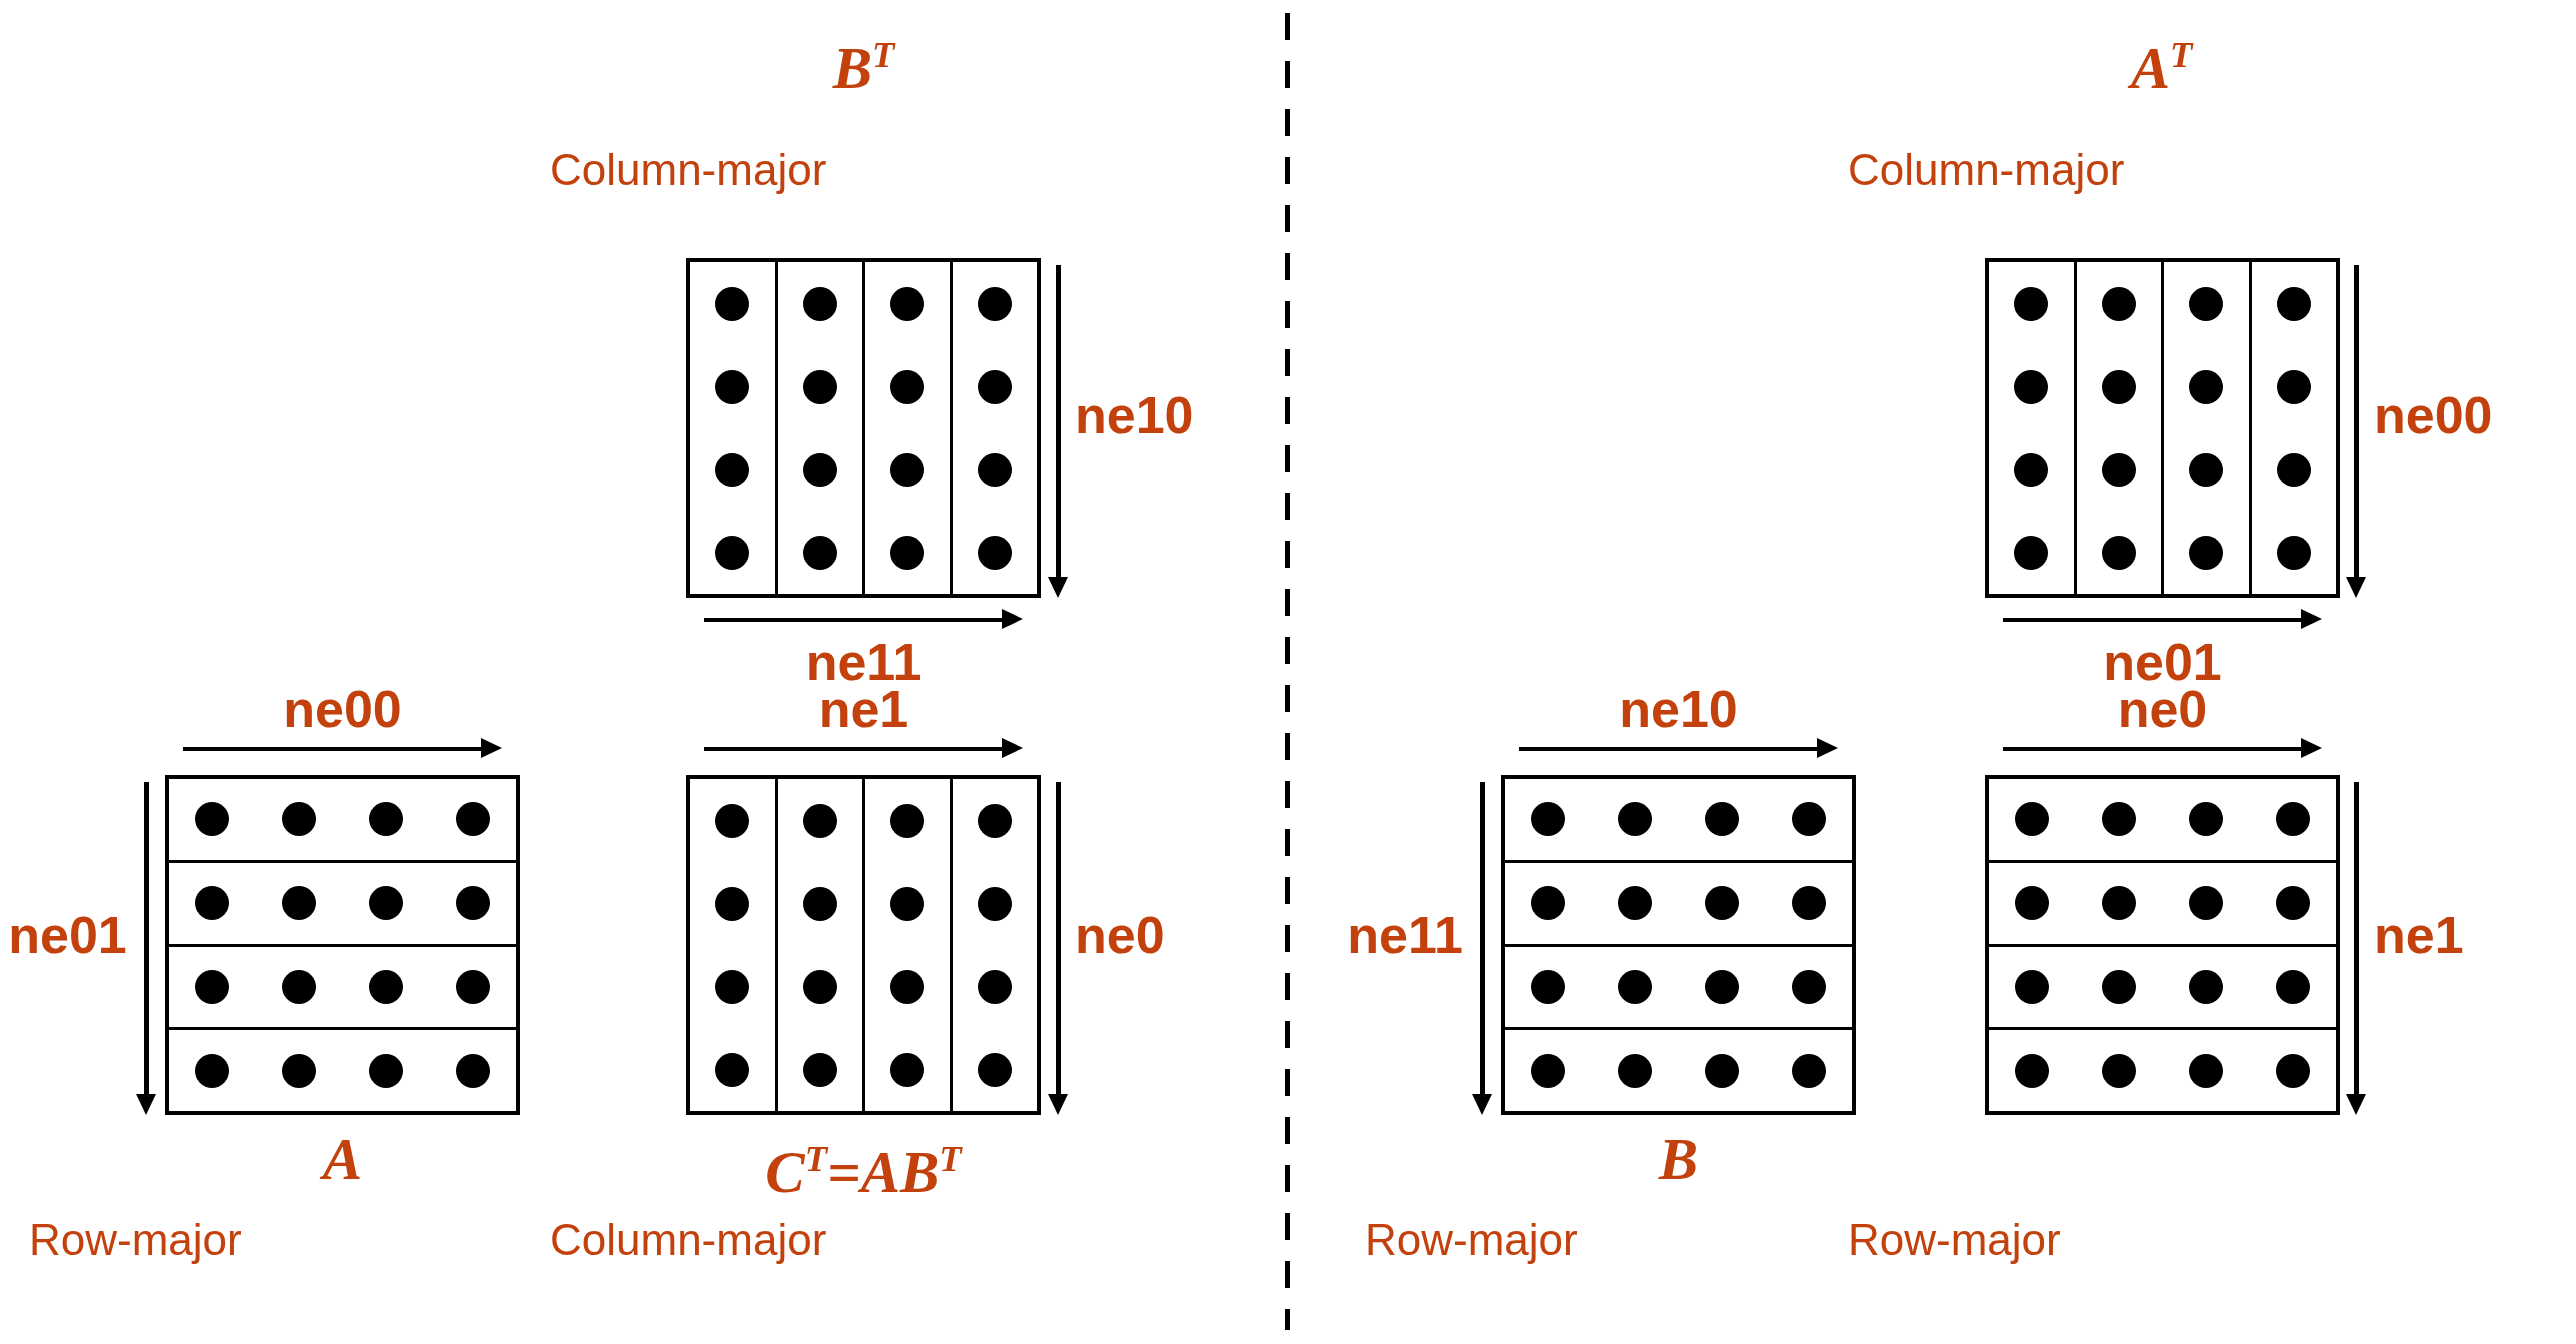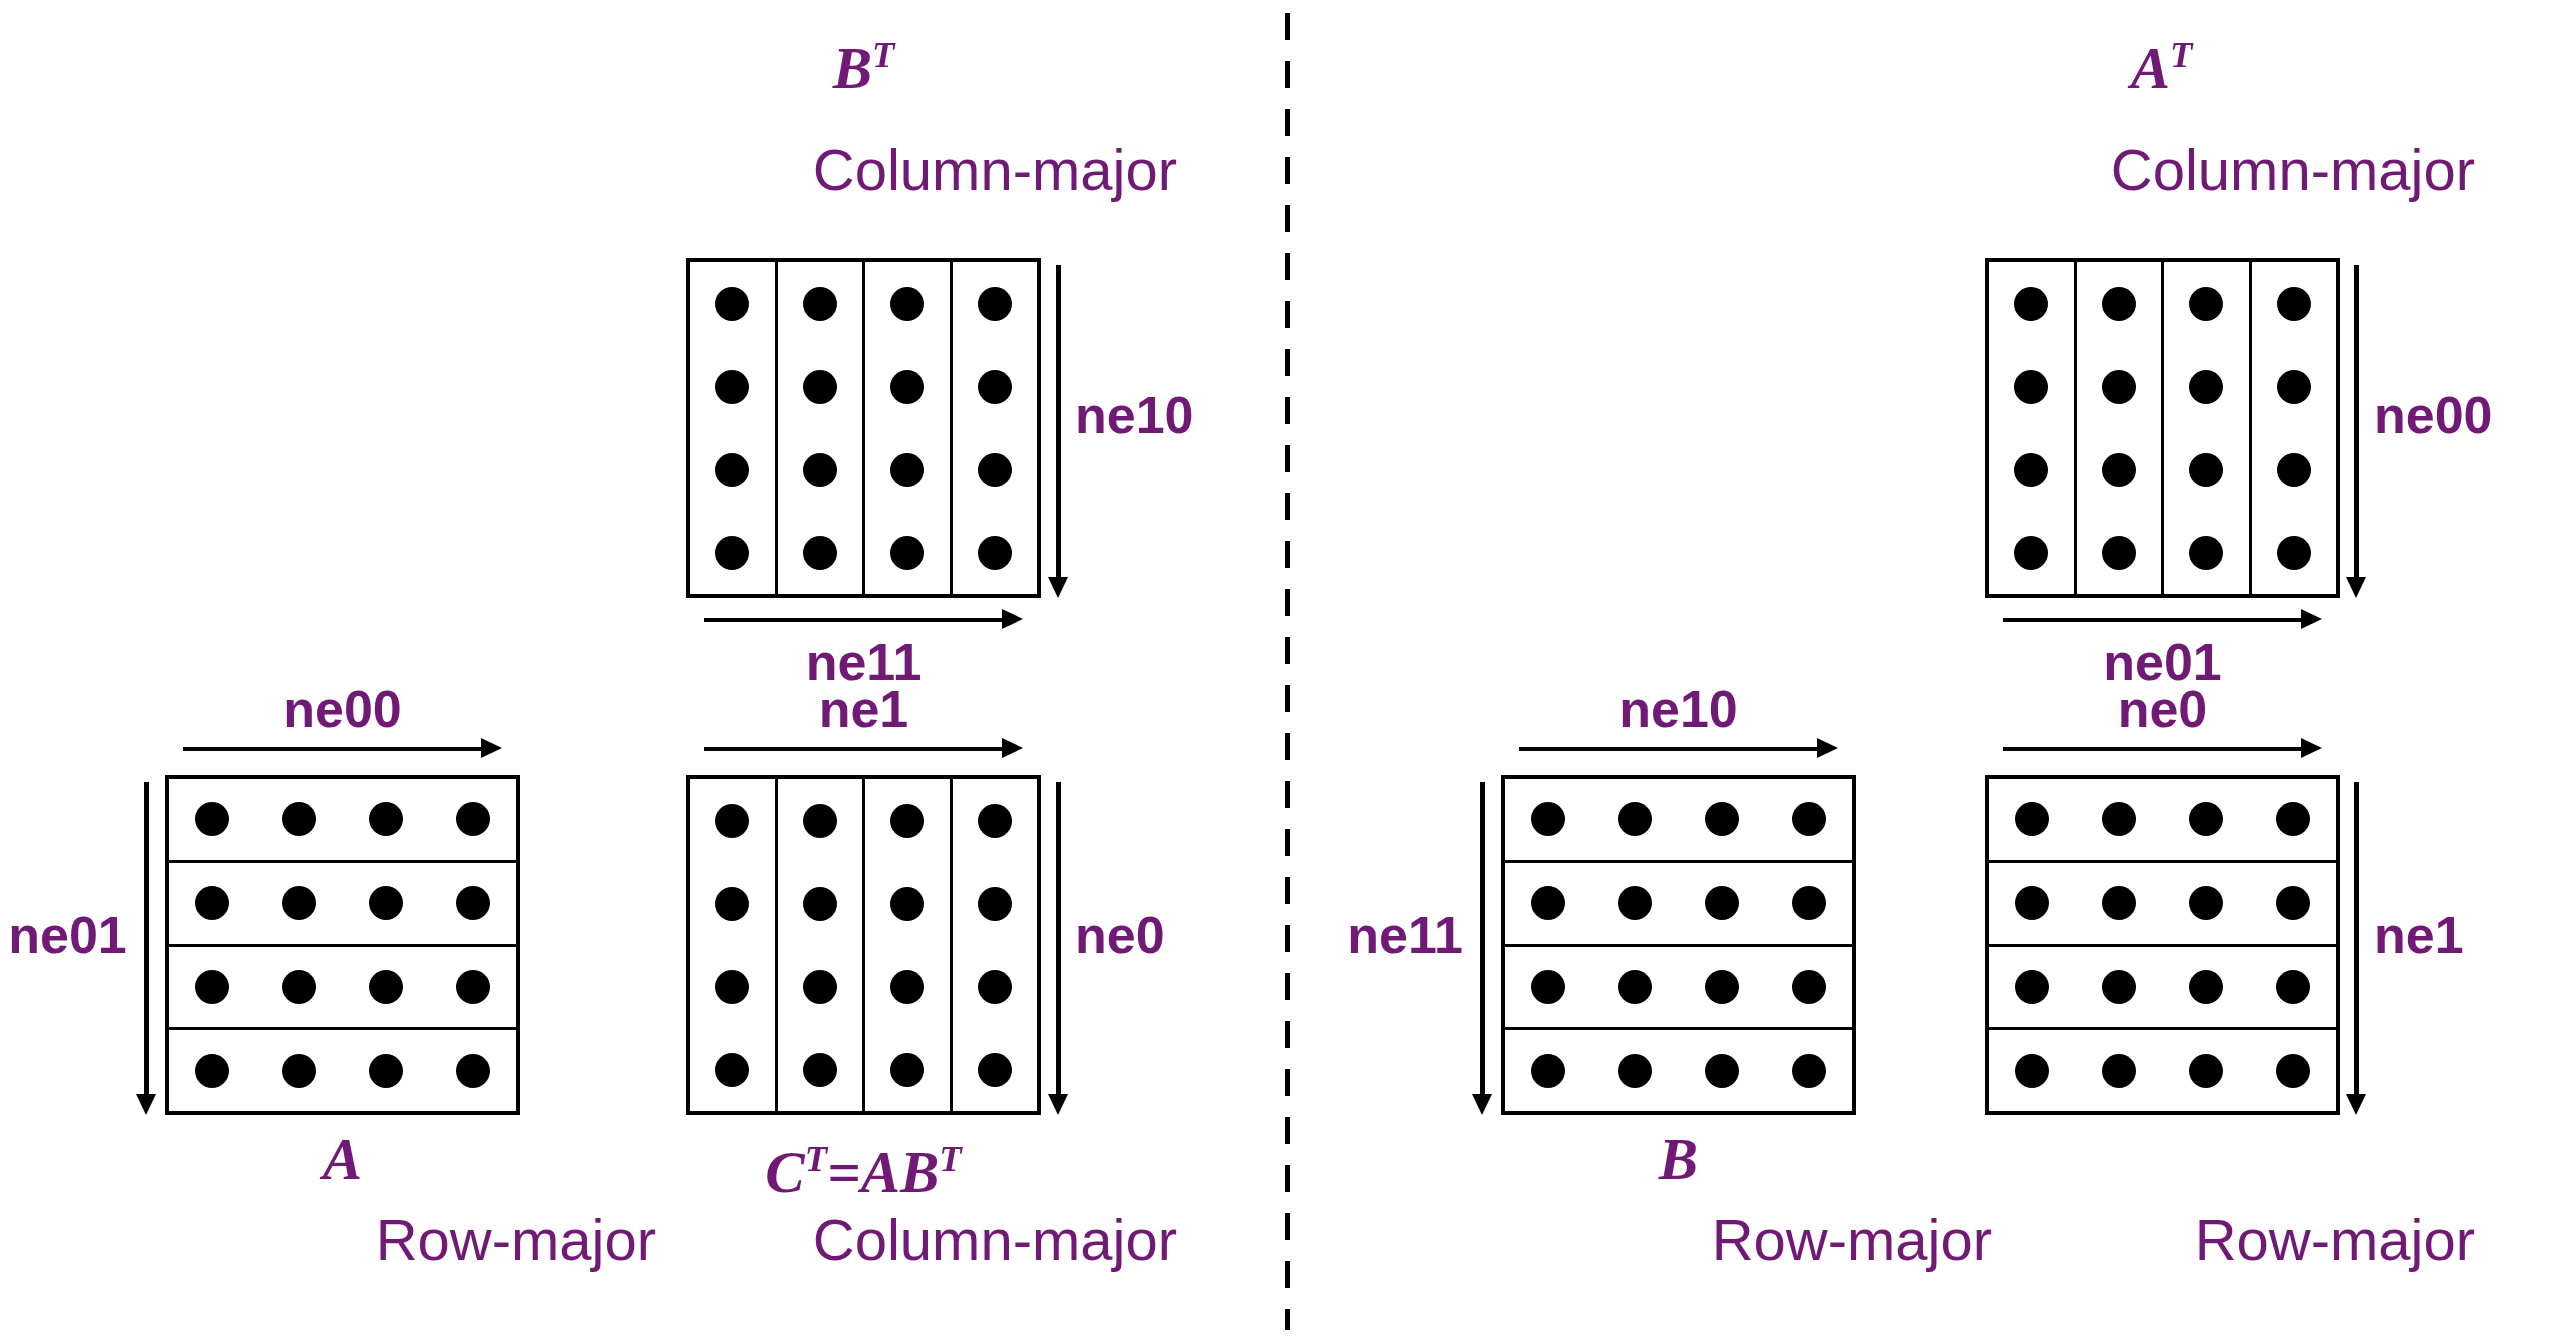--- a/index.html
+++ b/index.html
@@ -2,21 +2,21 @@
 <html style="font-size:14.3px"><head>
 <meta charset="utf-8">
 <style>
   html, body { margin: 0; padding: 0; background: #ffffff; }
   .canvas {
     position: relative;
     width: 2576px;
     height: 1344px;
     background: #ffffff;
     font-family: "Liberation Sans", sans-serif;
-    color: #701a75;
+    color: #c2410c;
     overflow: hidden;
   }
 
   
   .divider {
     position: absolute;
     left: 1285px;
     top: 13.4px;
     width: 4.5px;
     height: 1317px;
@@ -34,24 +34,24 @@
     font-size: 59px;
     line-height: 70px;
     white-space: nowrap;
   }
   .mtitle sup { font-size: 62%; }
 
   
   .mlabel {
     position: absolute;
     width: 627px;
-    text-align: right;
+    text-align: left;
     font-family: "Liberation Sans", sans-serif;
     font-weight: 400;
-    font-size: 58px;
+    font-size: 44px;
     line-height: 77px;
     white-space: nowrap;
   }
 
   
   .ne {
     position: absolute;
     font-weight: 700;
     font-size: 52px;
     line-height: 57px;

